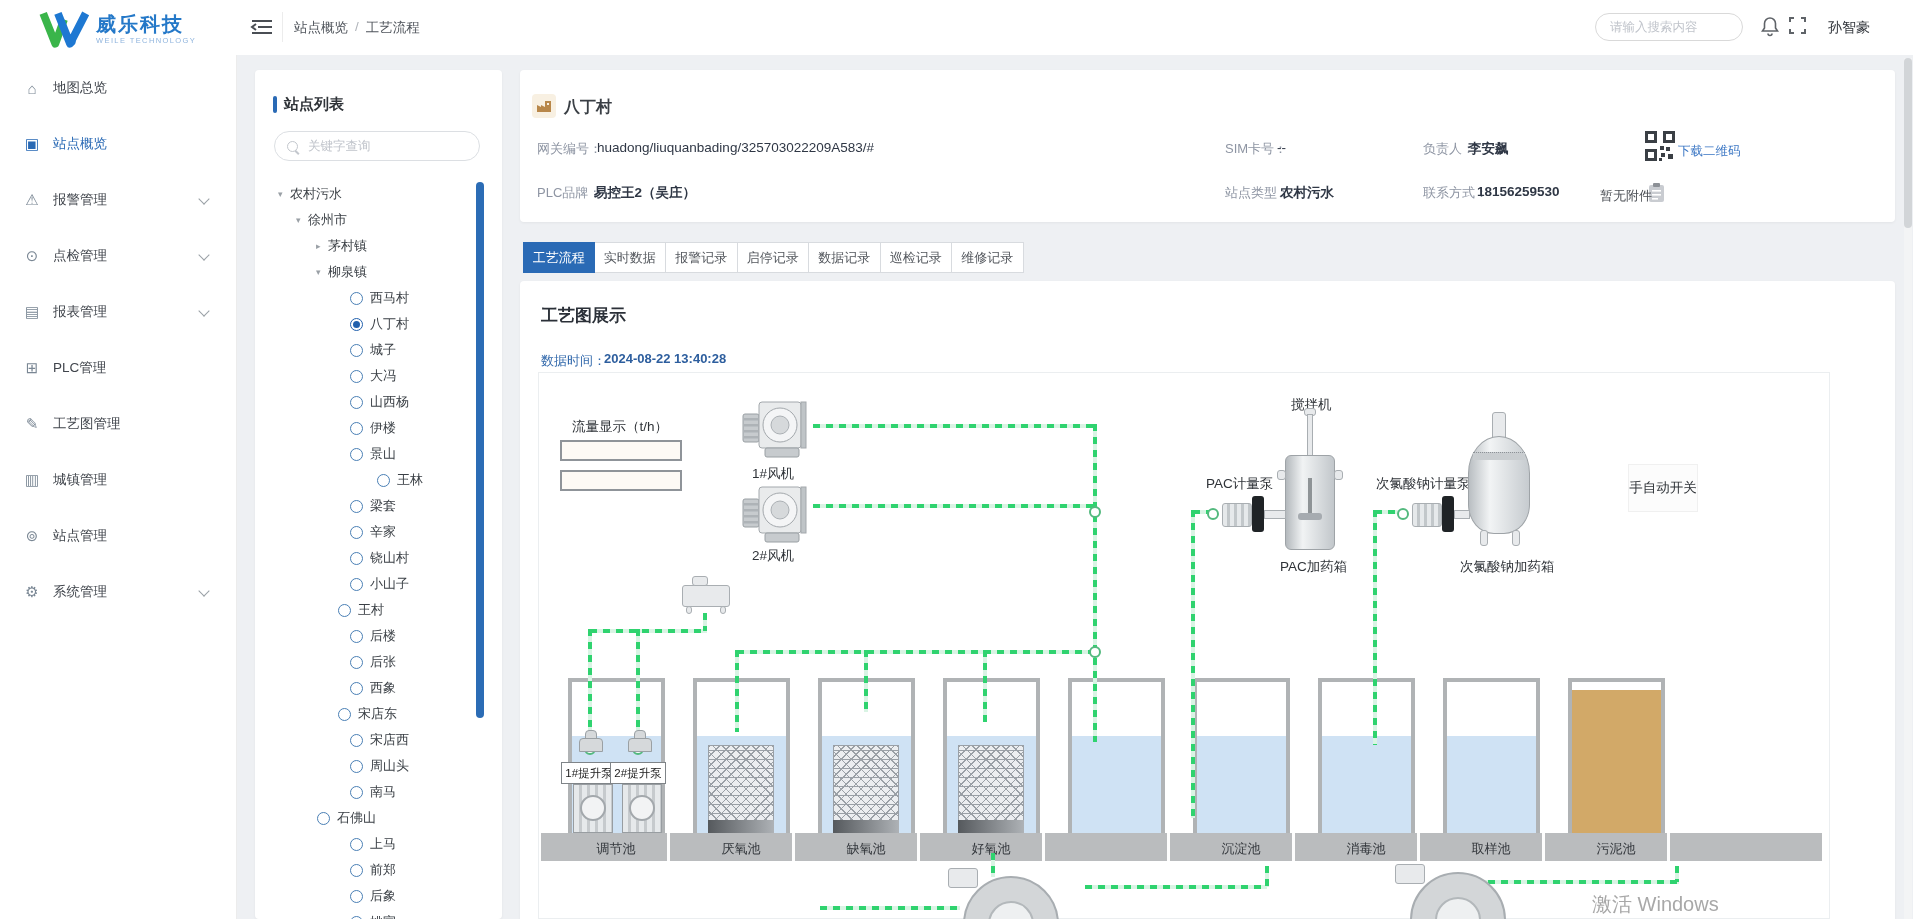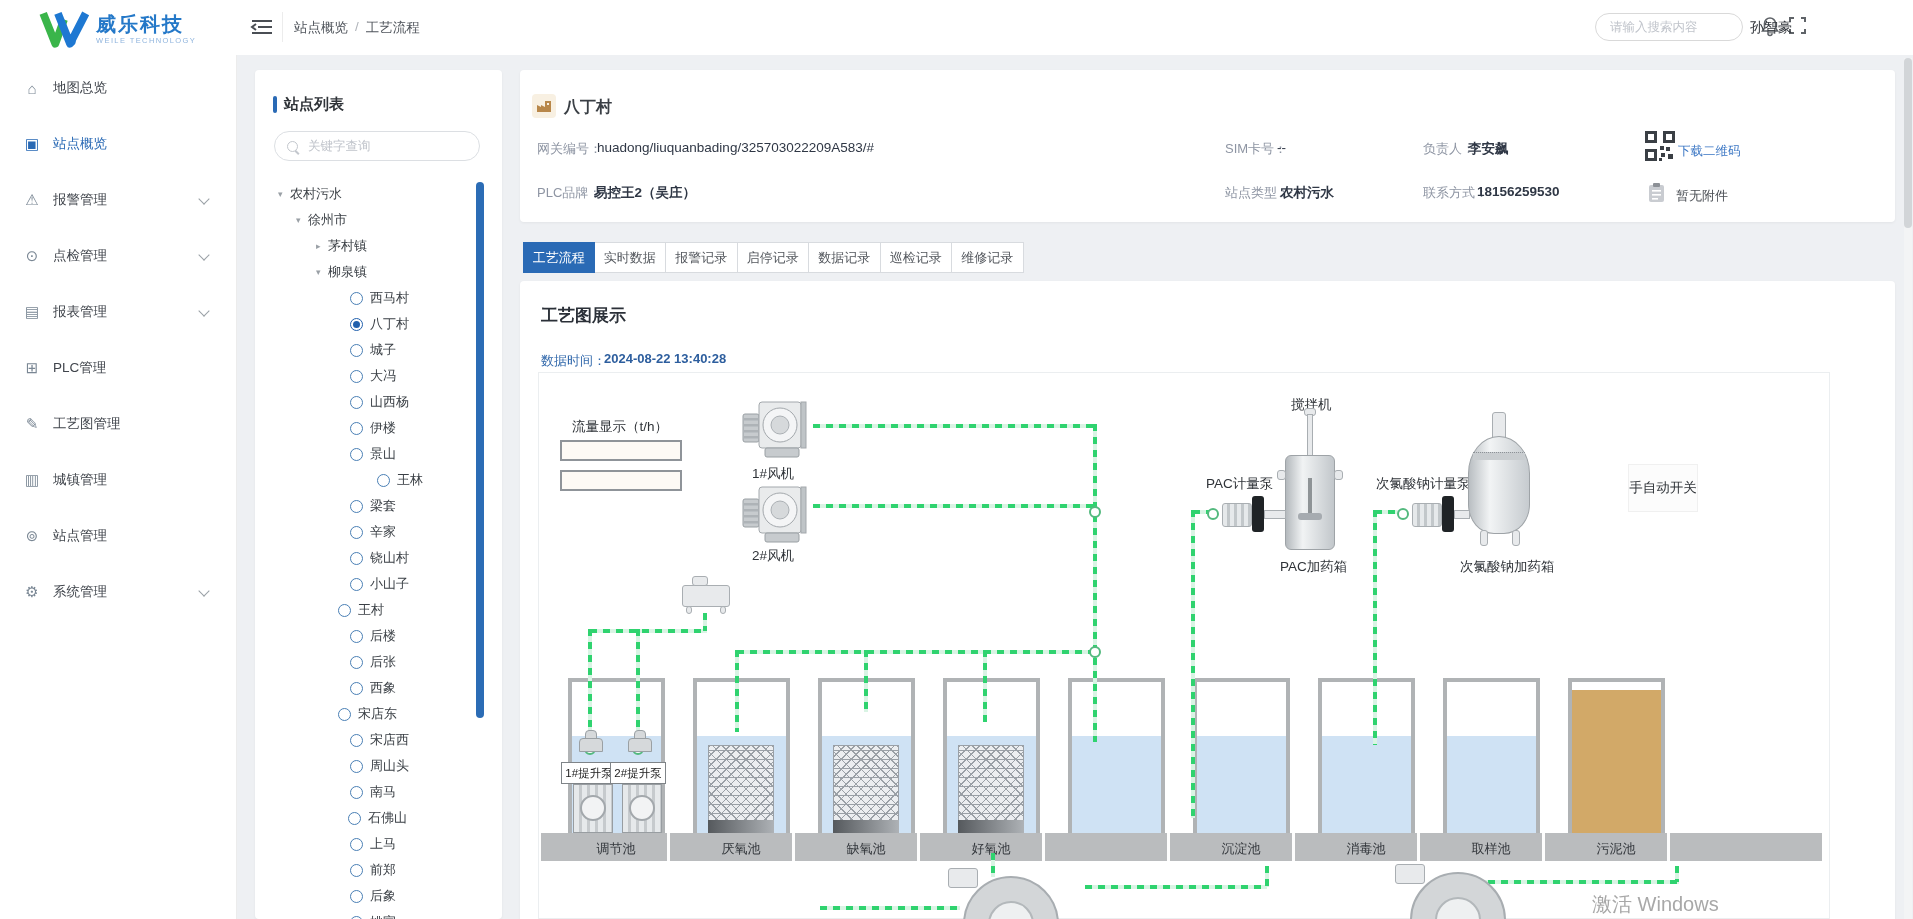--- a/index.html
+++ b/index.html
@@ -51,21 +51,21 @@
   
   #infocard{left:520px;top:70px;width:1375px;height:152px;background:#fff;border-radius:4px;
             box-shadow:0 1px 3px rgba(0,0,0,.05);}
   .sticon{left:532px;top:94px;width:24px;height:24px;background:#f8f0e2;border-radius:4px;
           display:flex;align-items:center;justify-content:center;}
   .stname{left:564px;top:97px;font-size:16px;font-weight:bold;color:#3a3f45;}
   .flabel{font-size:13px;color:#8e95a3;}
   .fvalue{font-size:13.5px;color:#2f3745;}
   .fvalue.b{font-weight:bold;}
   .qrlink{left:1678px;top:143px;font-size:12.5px;color:#3a76c4;cursor:pointer;}
-  .attach-label{left:1676px;top:187px;font-size:13px;color:#4a4e54;}
+  .attach-label{left:1600px;top:187px;font-size:13px;color:#4a4e54;}
   
   #tabs{left:523px;top:242px;display:flex;}
   .tab{width:71.5px;height:31px;box-sizing:border-box;border:1px solid #d8dbdf;border-left:none;
        background:#fff;display:flex;align-items:center;justify-content:center;
        font-size:13px;color:#53575d;cursor:pointer;}
   .tab:first-child{border-left:1px solid #d8dbdf;}
   .tab.active{background:#2a6ab5;border-color:#2a6ab5;color:#fff;}
   
   #diagcard{left:520px;top:281px;width:1375px;height:660px;background:#fff;border-radius:4px;
             box-shadow:0 1px 3px rgba(0,0,0,.05);}
@@ -187,21 +187,21 @@
       <span class="crumb">工艺流程</span>
     </div>
     <input class="abs search-pill" placeholder="请输入搜索内容" style="">
     <svg class="abs" style="left:1524px;top:15px;" width="20" height="22" viewBox="0 0 20 22">
       <path d="M10 3 a5.5 5.5 0 0 0 -5.5 5.5 v4.5 l-2 3 h15 l-2 -3 v-4.5 A5.5 5.5 0 0 0 10 3 z" fill="none" stroke="#5f6368" stroke-width="1.6"></path>
       <path d="M8 18.5 a2 2 0 0 0 4 0" fill="none" stroke="#5f6368" stroke-width="1.6"></path>
     </svg>
     <svg class="abs" style="left:1552px;top:16px;" width="19" height="19" viewBox="0 0 19 19">
       <path d="M2 6 V2 h4 M13 2 h4 v4 M17 13 v4 h-4 M6 17 H2 v-4" fill="none" stroke="#5f6368" stroke-width="2"></path>
     </svg>
-    <span class="abs uname" style="left:1514px;top:19px;">孙智豪</span>
+    <span class="abs uname" style="left:1592px;top:19px;">孙智豪</span>
   </div>
 
   <div id="panel" class="abs"></div>
   <div class="abs panel-title">
     <span class="title-bar"></span>
     <span>站点列表</span>
   </div>
   <div class="abs tree-search">
     <span class="mag"></span>
     <input placeholder="关键字查询" style="">
@@ -298,21 +298,21 @@
         <span>宋店西</span>
       </div>
       <div class="trow" style="padding-left:95px;">
         <span class="tradio"></span>
         <span>周山头</span>
       </div>
       <div class="trow" style="padding-left:95px;">
         <span class="tradio"></span>
         <span>南马</span>
       </div>
-      <div class="trow" style="padding-left:93px;text-align:center;">
+      <div class="trow" style="padding-left:62px;text-align:center;">
         <span class="tradio"></span>
         <span>石佛山</span>
       </div>
       <div class="trow" style="padding-left:95px;">
         <span class="tradio"></span>
         <span>上马</span>
       </div>
       <div class="trow" style="padding-left:95px;">
         <span class="tradio"></span>
         <span>前郑</span>

